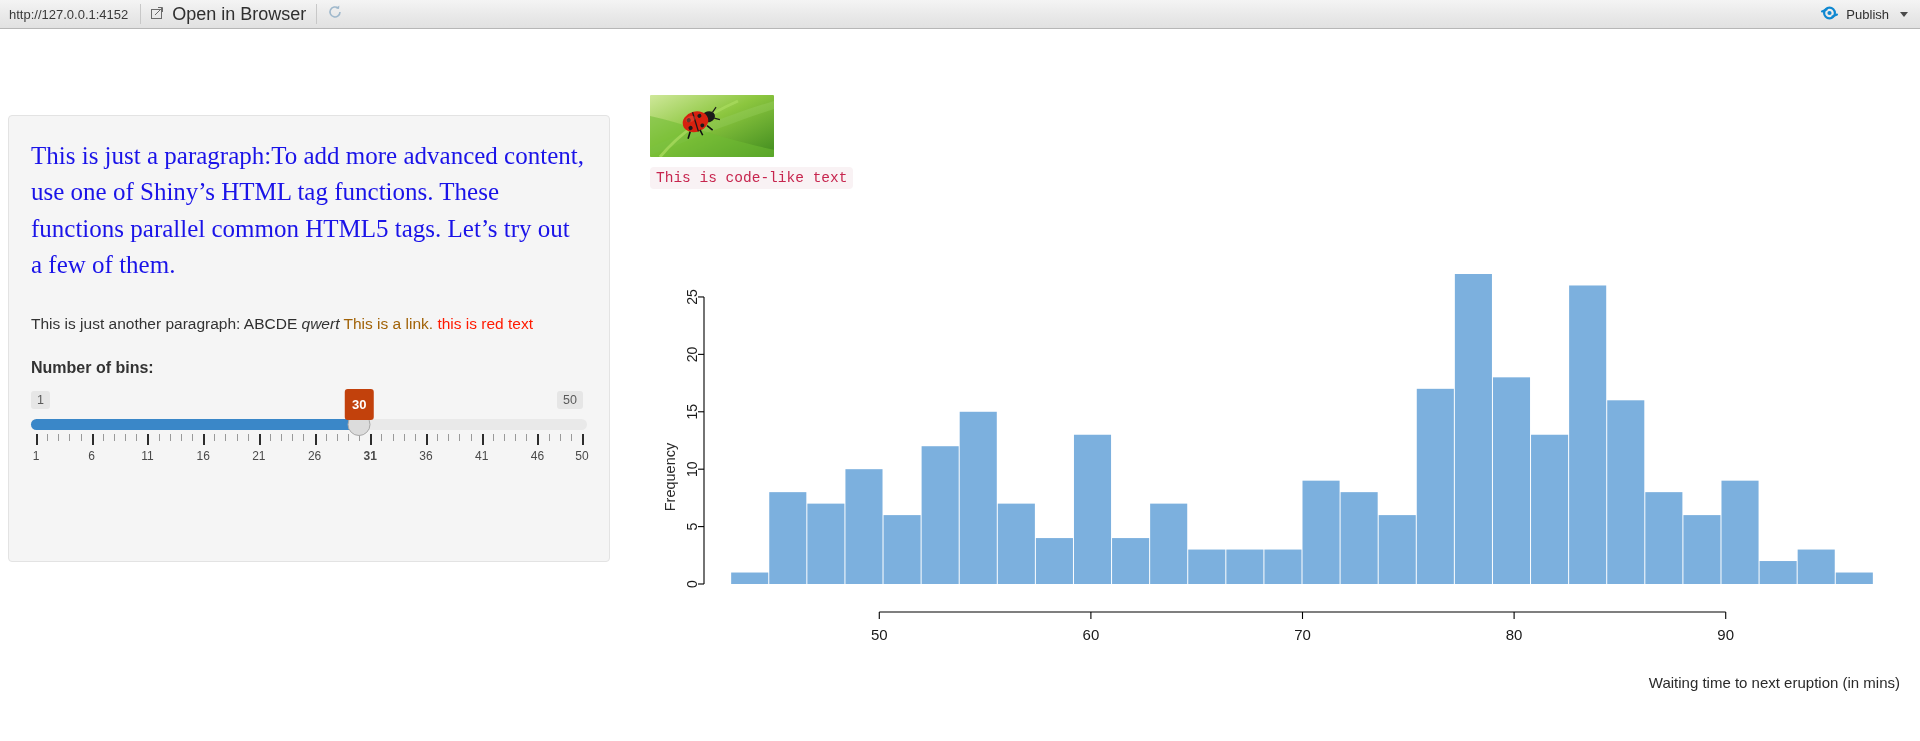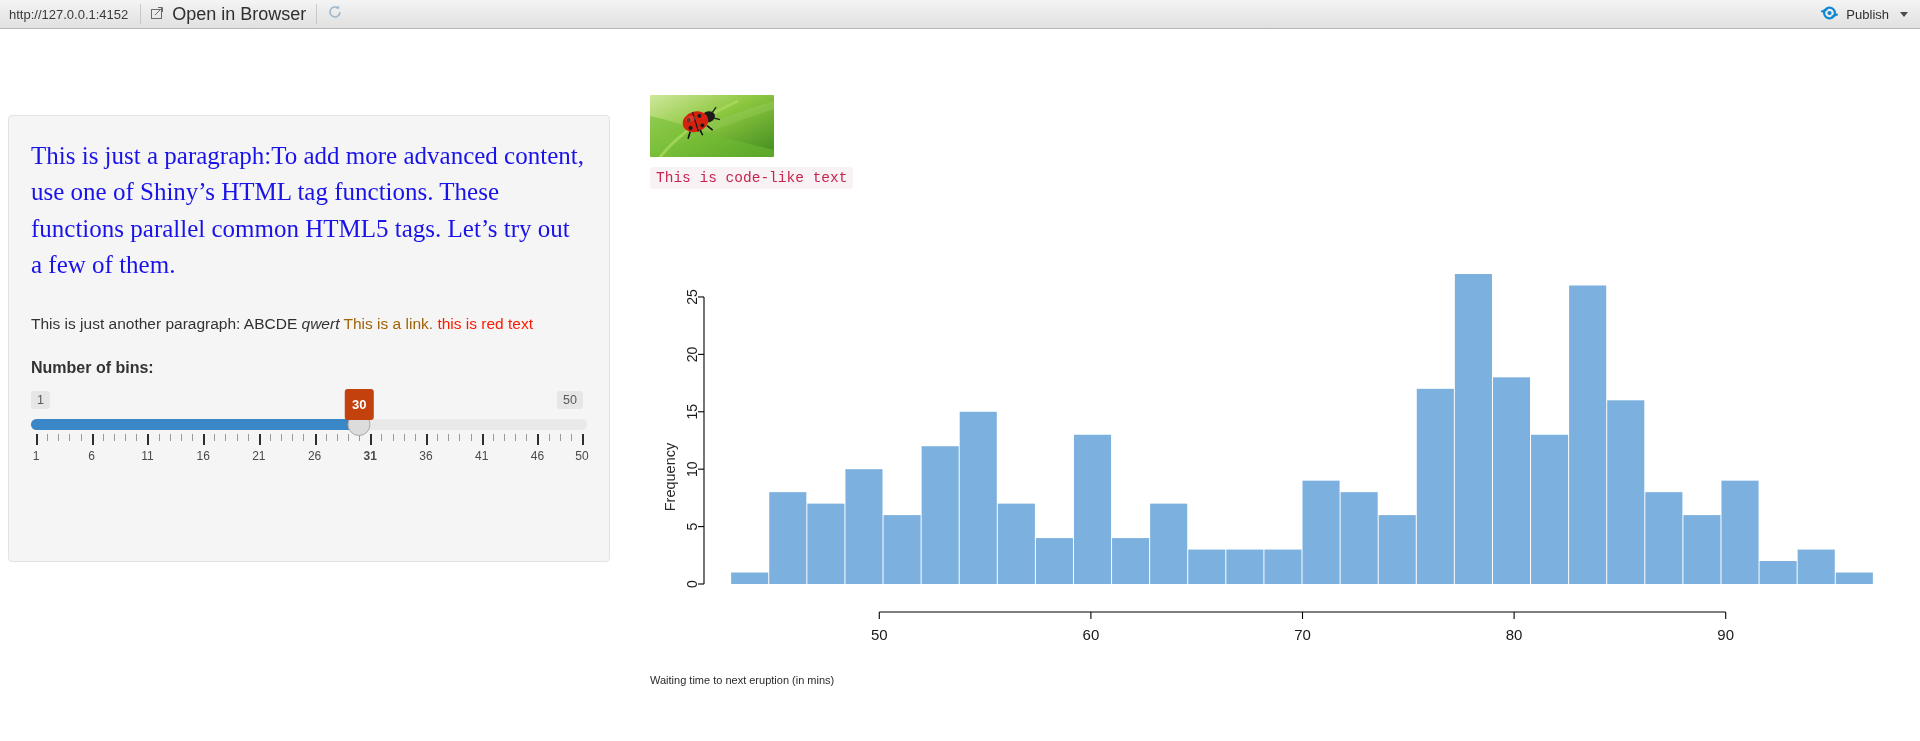--- a/index.html
+++ b/index.html
@@ -134,22 +134,22 @@
   #plot-title {
     position: absolute; top: 26px; width: 1250px; text-align: center;
     font-size: 17px; font-weight: bold; color:#1a1a1a;
   }
   #ylab {
     position: absolute; left: -14px; top: 240px;
     transform: rotate(-90deg); transform-origin: center;
     font-size: 14.5px; color:#2a2a2a; white-space: nowrap;
   }
   #xlab {
-    position: absolute; top: 445px; width: 1250px; text-align:left;
-    font-size: 11px; color:#2a2a2a;
+    position: absolute; top: 445px; width: 1250px; text-align:right;
+    font-size: 15px; color:#2a2a2a;
   }
   svg#hist { position: absolute; left: 0; top: 0; }
 </style>
 </head>
 <body>
 
 <div id="toolbar">
   <div class="url">http://127.0.0.1:4152</div>
   <div class="tb-sep"></div>
   <div class="tb-btn">

